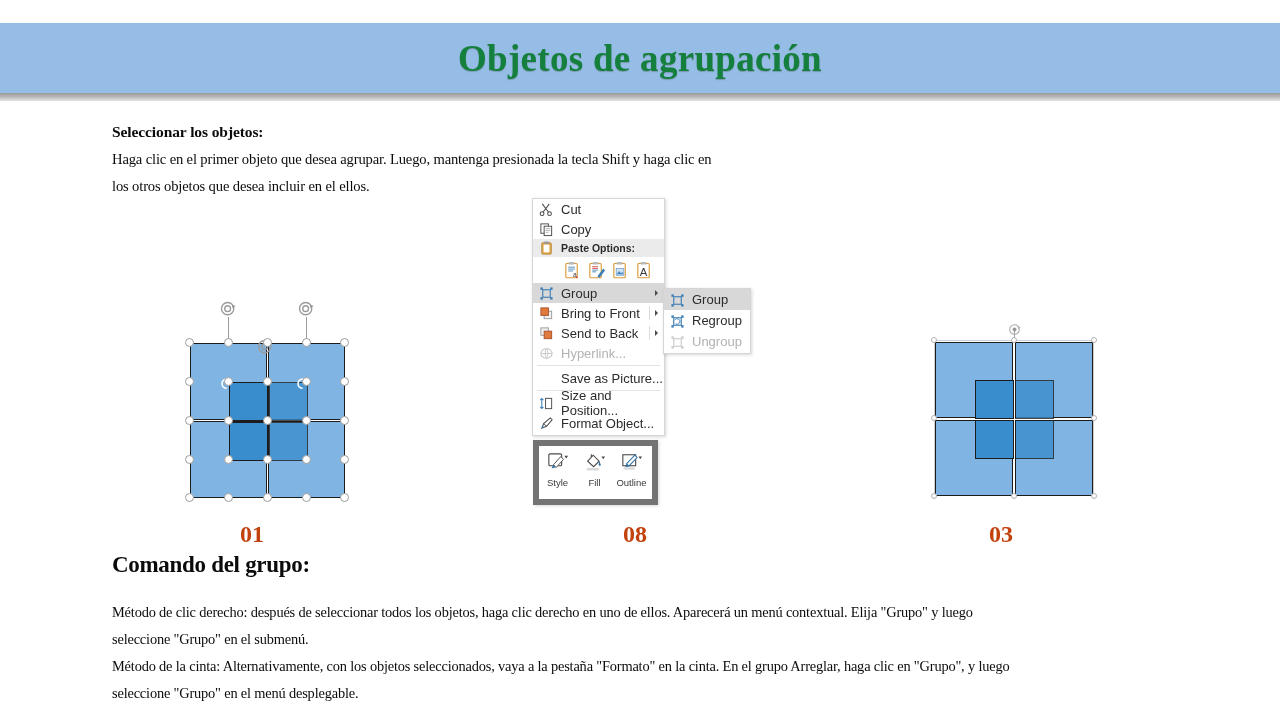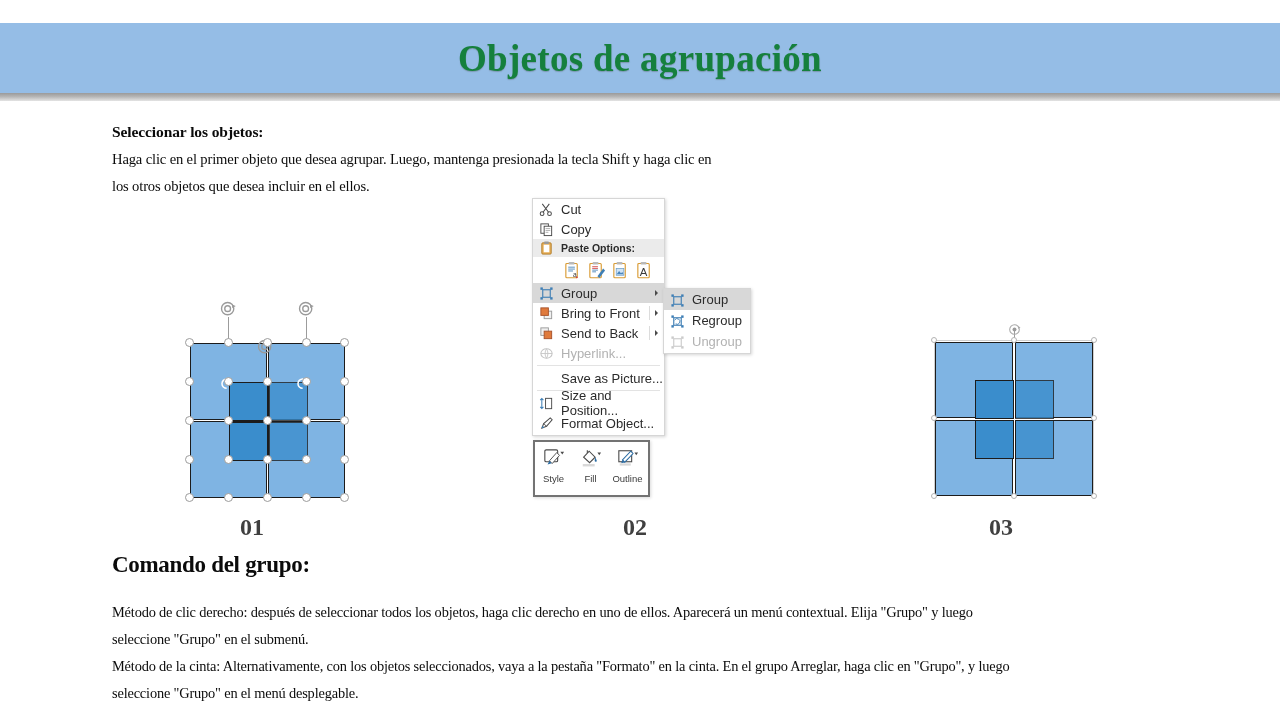--- a/index.html
+++ b/index.html
@@ -41,21 +41,21 @@
             font-family:"Liberation Serif", serif;white-space:nowrap;}
   #p-right-1{top:604px;}
   #p-right-2{top:631px;}
   #p-ribbon-1{top:658px;}
   #p-ribbon-2{top:685px;}
   .para-row b{font-weight:normal;}
 
   
   .fig-caption{
     position:absolute;font-family:"Liberation Serif", serif;
-    font-size:24px;font-weight:bold;color:#404040;
+    font-size:24px;font-weight:bold;color:#c2410c;margin-top:7px;
   }
   #cap-01{left:240px;top:514px;}
   #cap-02{left:623px;top:514px;}
   #cap-03{left:989px;top:514px;}
 
   
   .fig{position:absolute;}
   .sq{position:absolute;box-sizing:border-box;}
   .sq.light{background:#7fb4e3;border:1.4px solid #1c1c1c;}
   .sq.dark{background:#3a8dcc;border:1.4px solid #1c1c1c;}
@@ -96,21 +96,21 @@
     position:absolute;left:663px;top:288px;width:86px;height:64px;
     background:#ffffff;border:1px solid #d6d6d6;
     box-shadow:1px 1px 3px rgba(0,0,0,.17);
     font-family:"Liberation Sans", sans-serif;
   }
   #group-submenu .mi{height:21px;padding-left:28px;}
 
   
   #mini-toolbar{
     position:absolute;left:533px;top:440px;width:113px;height:53px;
-    background:#ffffff;border:2px solid #737373;
+    background:#ffffff;border:6px solid #737373;
     box-shadow:1px 1px 3px rgba(0,0,0,.15);
     font-family:"Liberation Sans", sans-serif;
     display:flex;
   }
   .mt-btn{width:37px;display:flex;flex-direction:column;align-items:center;
           justify-content:flex-start;padding-top:6px;box-sizing:border-box;}
   .mt-lbl{font-size:9.5px;color:#3a3a3a;margin-top:3px;}
   .mt-ico{width:24px;height:22px;}
 </style>
 </head>
@@ -402,21 +402,21 @@
       <path d="M7 13 L16 3.5 L18.5 6 L9.5 15.5 Z" fill="#ffffff" stroke="#2b6ca3" stroke-width="1.1"></path>
       <path d="M7 13 L5.5 16.5 L9.5 15.5 Z" fill="#2b6ca3"></path>
       <rect x="4" y="16.8" width="12" height="2.4" fill="#d8d8d8"></rect>
       <path d="M20 5 L24 5 L22 8 Z" fill="#4a4a4a"></path>
     </svg>
     <span class="mt-lbl">Outline</span>
   </div>
 </div>
 
 <div class="fig-caption" id="cap-01">01</div>
-<div class="fig-caption" id="cap-02">02</div>
+<div class="fig-caption" id="cap-02">08</div>
 <div class="fig-caption" id="cap-03">03</div>
 
 <div class="body-text" id="cmd-heading">Comando del grupo:</div>
 
 <div class="para-row" id="p-right-1">
   <b>Método de clic derecho:</b><span> después de seleccionar todos los objetos, haga clic derecho en uno de ellos. Aparecerá un menú contextual. Elija "Grupo" y luego</span>
 </div>
 <div class="para-row" id="p-right-2">seleccione "Grupo" en el submenú.</div>
 
 <div class="para-row" id="p-ribbon-1">

